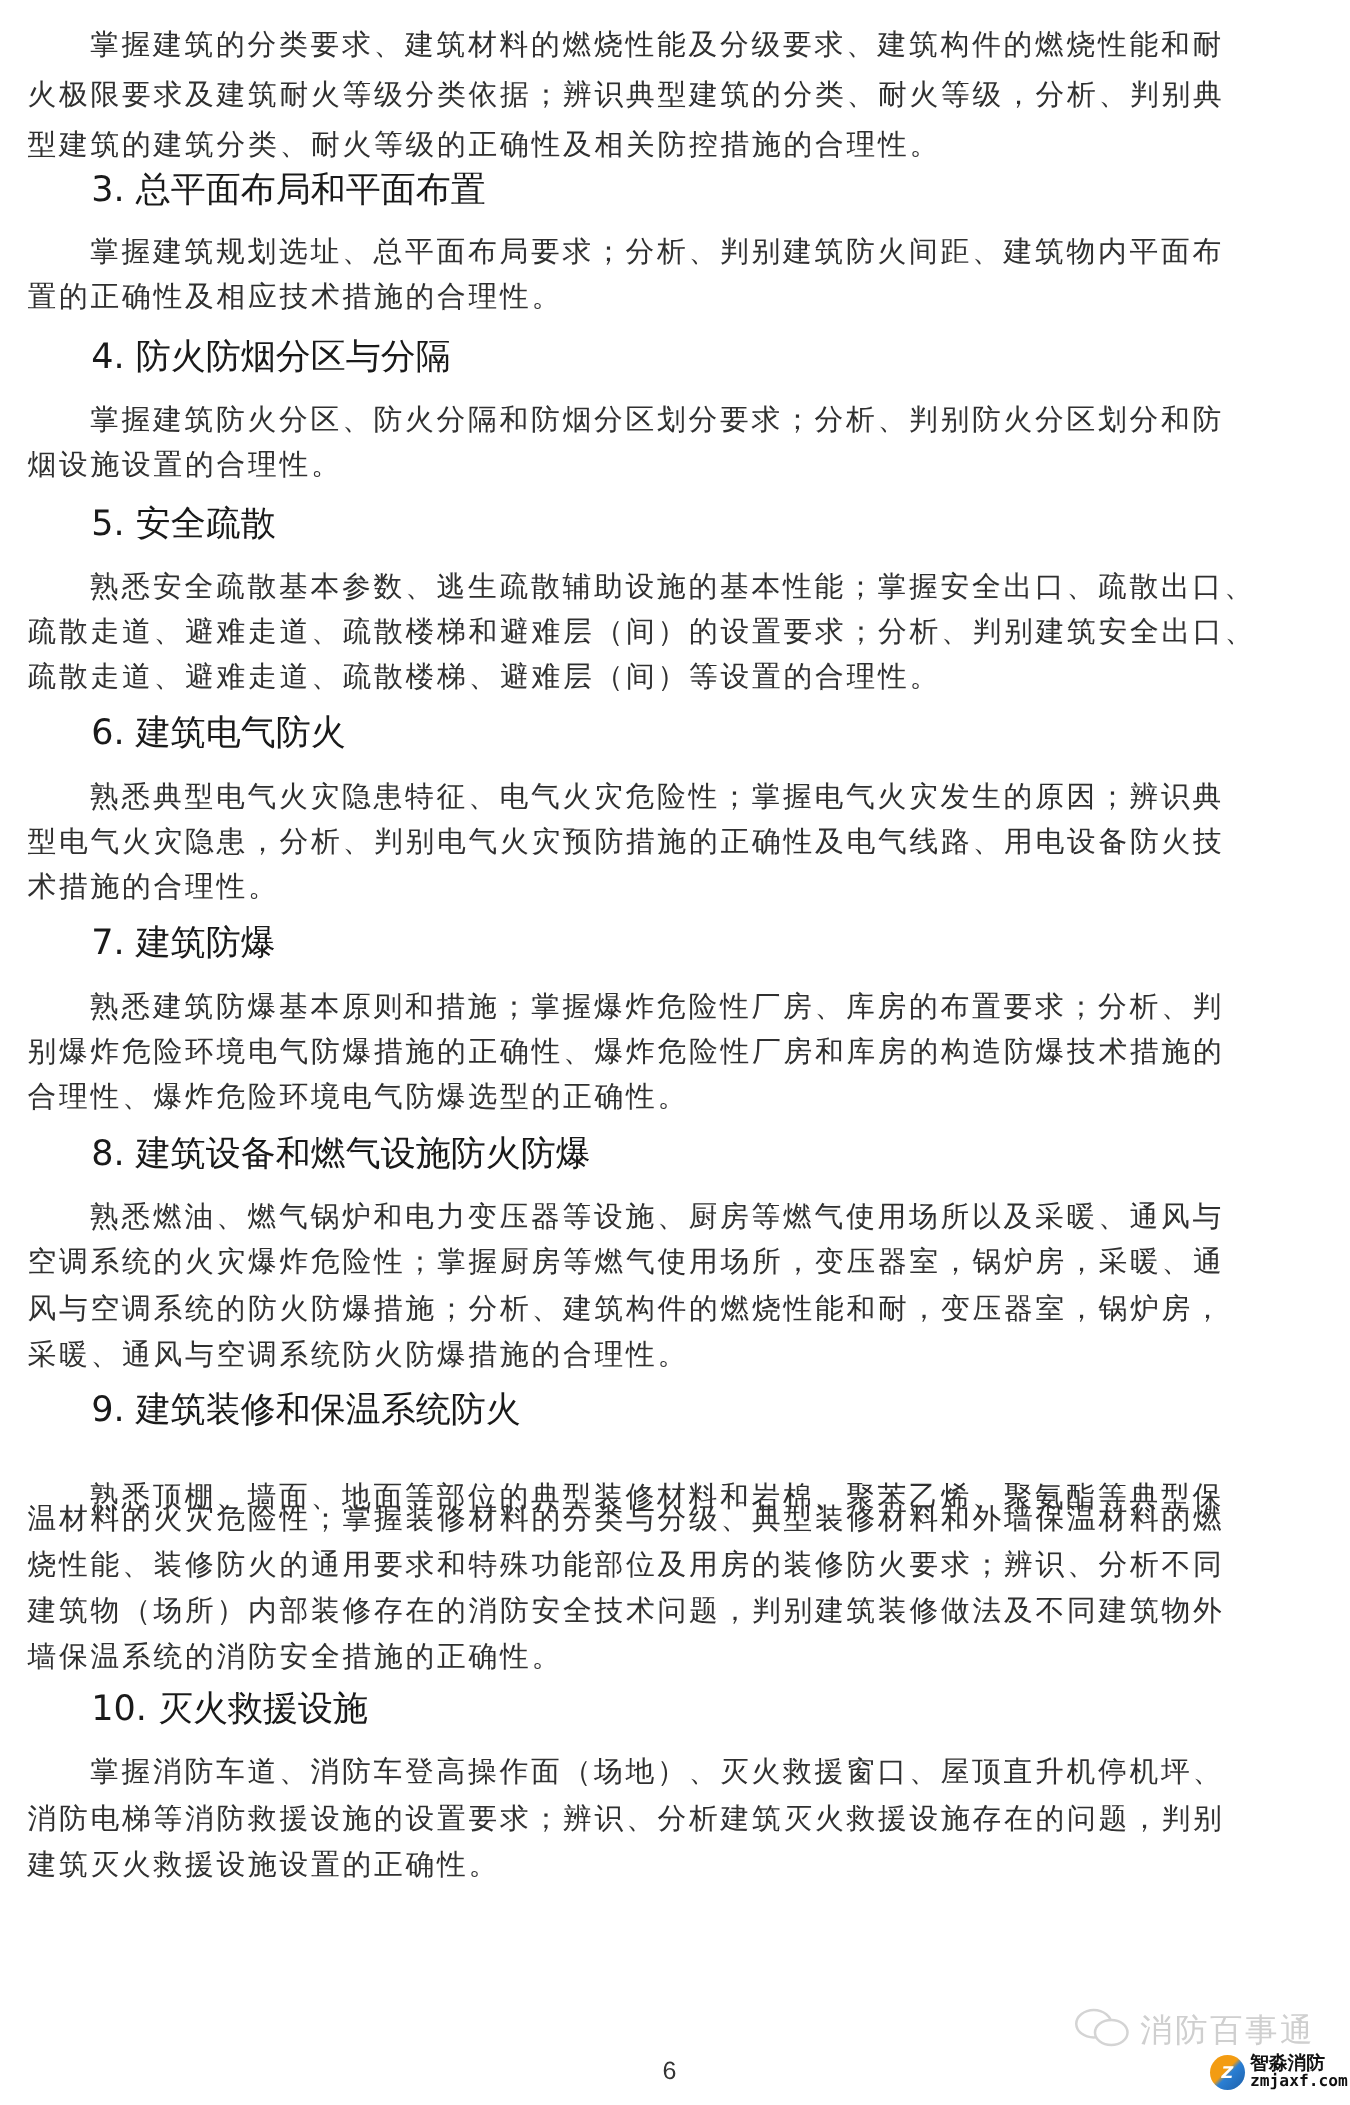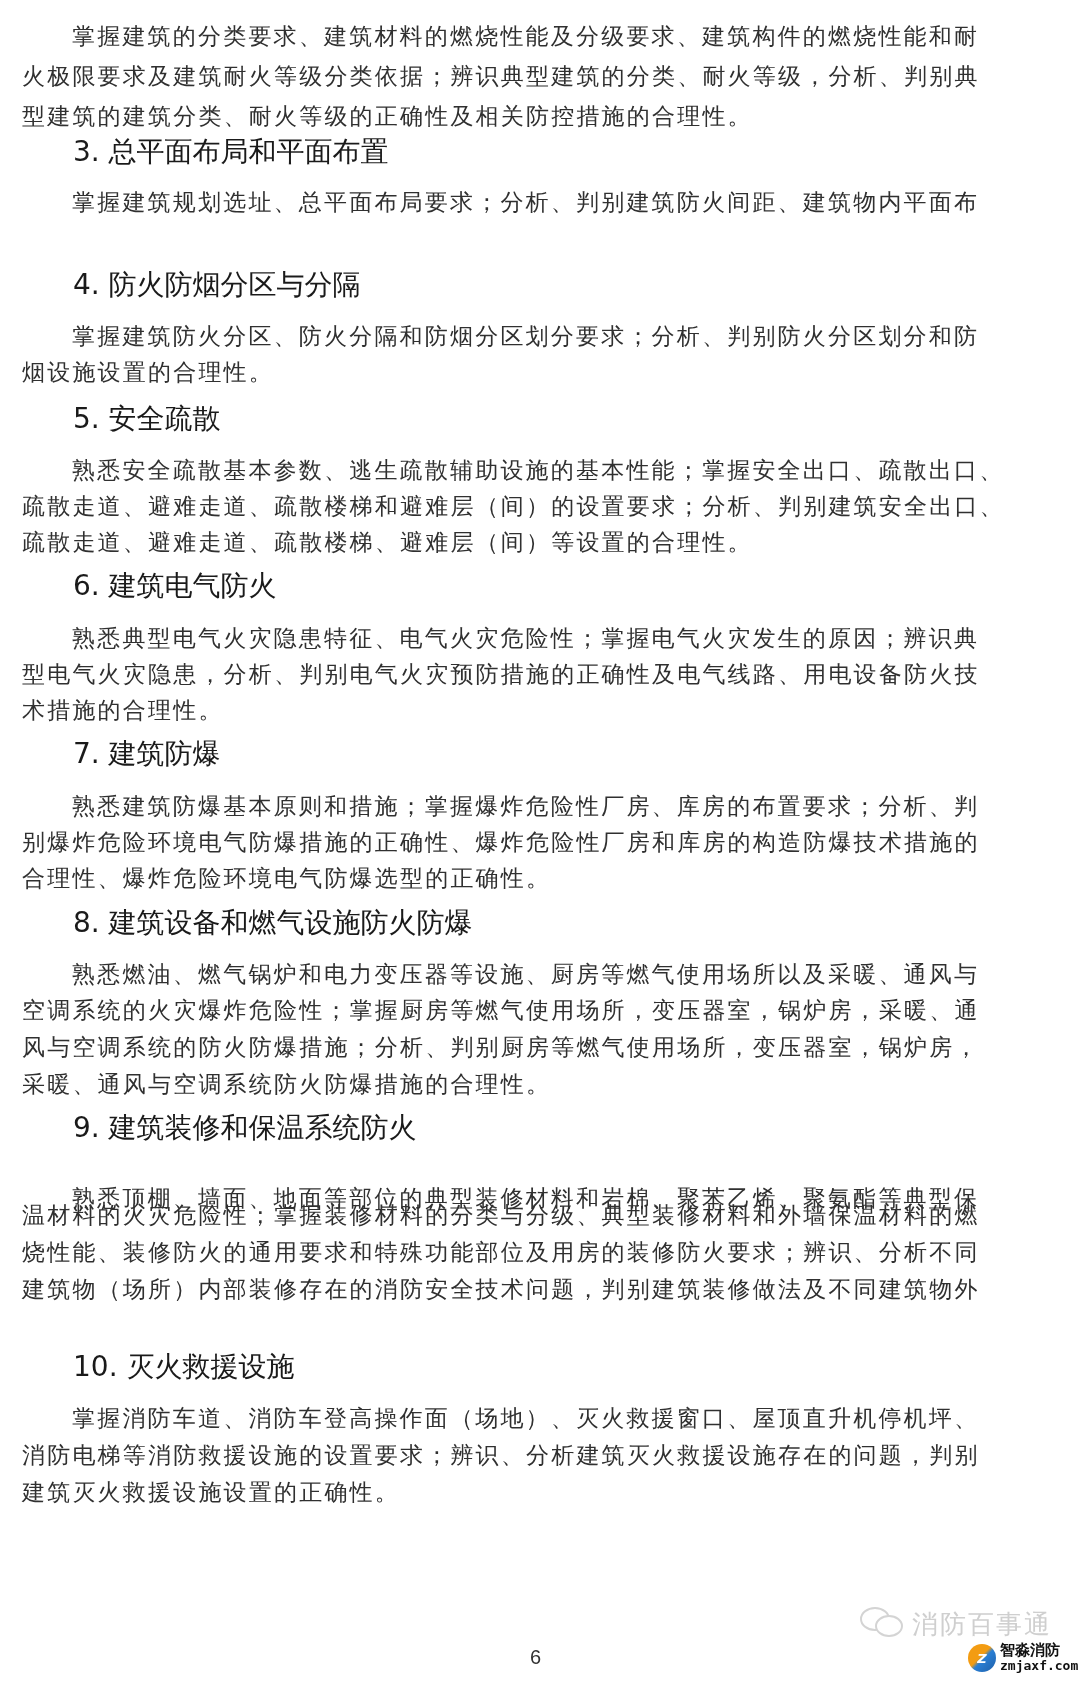--- a/index.html
+++ b/index.html
@@ -30,20 +30,21 @@
 <body>
 
 <div class="page">
 
   <div class="line indent" style="top:18px">掌握建筑的分类要求、建筑材料的燃烧性能及分级要求、建筑构件的燃烧性能和耐</div>
   <div class="line" style="top:58px">火极限要求及建筑耐火等级分类依据；辨识典型建筑的分类、耐火等级，分析、判别典</div>
   <div class="line" style="top:98px">型建筑的建筑分类、耐火等级的正确性及相关防控措施的合理性。</div>
 
   <div class="heading" style="top:132px">3. 总平面布局和平面布置</div>
   <div class="line indent" style="top:184px">掌握建筑规划选址、总平面布局要求；分析、判别建筑防火间距、建筑物内平面布</div>
+  <div class="line" style="top:220px">置的正确性及相应技术措施的合理性。</div>
 
   <div class="heading" style="top:265px">4. 防火防烟分区与分隔</div>
   <div class="line indent" style="top:318px">掌握建筑防火分区、防火分隔和防烟分区划分要求；分析、判别防火分区划分和防</div>
   <div class="line" style="top:354px">烟设施设置的合理性。</div>
 
   <div class="heading" style="top:399px">5. 安全疏散</div>
   <div class="line indent" style="top:452px">熟悉安全疏散基本参数、逃生疏散辅助设施的基本性能；掌握安全出口、疏散出口、</div>
   <div class="line" style="top:488px">疏散走道、避难走道、疏散楼梯和避难层（间）的设置要求；分析、判别建筑安全出口、</div>
   <div class="line" style="top:524px">疏散走道、避难走道、疏散楼梯、避难层（间）等设置的合理性。</div>
 
@@ -53,28 +54,29 @@
   <div class="line" style="top:692px">术措施的合理性。</div>
 
   <div class="heading" style="top:734px">7. 建筑防爆</div>
   <div class="line indent" style="top:788px">熟悉建筑防爆基本原则和措施；掌握爆炸危险性厂房、库房的布置要求；分析、判</div>
   <div class="line" style="top:824px">别爆炸危险环境电气防爆措施的正确性、爆炸危险性厂房和库房的构造防爆技术措施的</div>
   <div class="line" style="top:860px">合理性、爆炸危险环境电气防爆选型的正确性。</div>
 
   <div class="heading" style="top:903px">8. 建筑设备和燃气设施防火防爆</div>
   <div class="line indent" style="top:956px">熟悉燃油、燃气锅炉和电力变压器等设施、厨房等燃气使用场所以及采暖、通风与</div>
   <div class="line" style="top:992px">空调系统的火灾爆炸危险性；掌握厨房等燃气使用场所，变压器室，锅炉房，采暖、通</div>
-  <div class="line" style="top:1029px">风与空调系统的防火防爆措施；分析、判别厨房等燃气使用场所，变压器室，锅炉房，</div>
+  <div class="line" style="top:1029px">风与空调系统的防火防爆措施；分析、建筑构件的燃烧性能和耐，变压器室，锅炉房，</div>
   <div class="line" style="top:1066px">采暖、通风与空调系统防火防爆措施的合理性。</div>
 
   <div class="heading" style="top:1108px">9. 建筑装修和保温系统防火</div>
   <div class="line indent" style="top:1180px">熟悉顶棚、墙面、地面等部位的典型装修材料和岩棉、聚苯乙烯、聚氨酯等典型保</div>
   <div class="line" style="top:1197px">温材料的火灾危险性；掌握装修材料的分类与分级、典型装修材料和外墙保温材料的燃</div>
   <div class="line" style="top:1234px">烧性能、装修防火的通用要求和特殊功能部位及用房的装修防火要求；辨识、分析不同</div>
   <div class="line" style="top:1271px">建筑物（场所）内部装修存在的消防安全技术问题，判别建筑装修做法及不同建筑物外</div>
+  <div class="line" style="top:1308px">墙保温系统的消防安全措施的正确性。</div>
 
   <div class="heading" style="top:1347px">10. 灭火救援设施</div>
   <div class="line indent" style="top:1400px">掌握消防车道、消防车登高操作面（场地）、灭火救援窗口、屋顶直升机停机坪、</div>
   <div class="line" style="top:1437px">消防电梯等消防救援设施的设置要求；辨识、分析建筑灭火救援设施存在的问题，判别</div>
   <div class="line" style="top:1474px">建筑灭火救援设施设置的正确性。</div>
 
   <div class="pagenum">6</div>
 
   <div class="wm">
     <div class="wm-icon">

